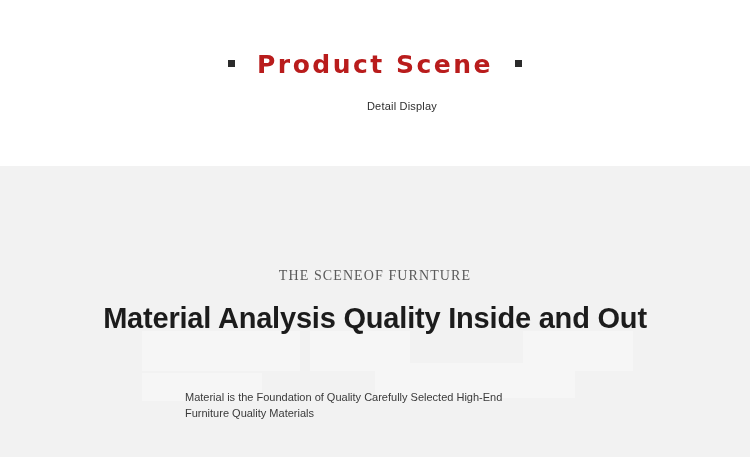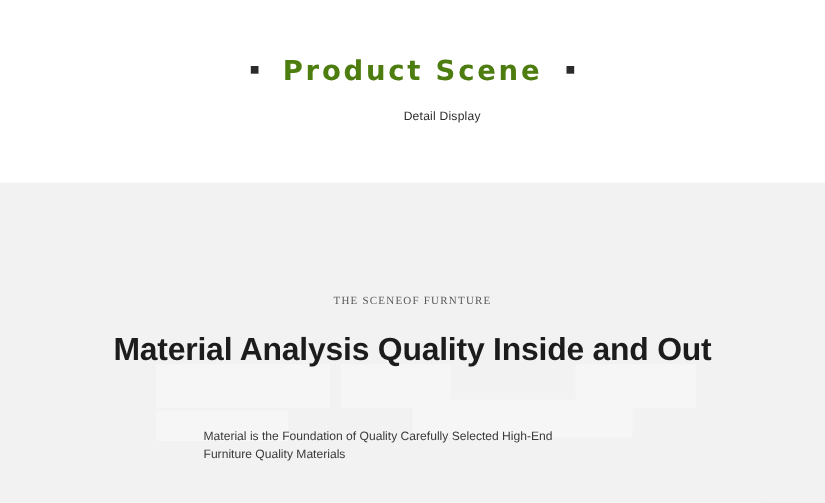--- a/index.html
+++ b/index.html
@@ -44,21 +44,21 @@
     height: 7px;
     background: #2b2b2b;
     display: inline-block;
     margin-bottom: 2px;
   }
   .main-title {
     font-family: "DejaVu Sans", sans-serif;
     font-size: 25px;
     font-weight: 700;
     letter-spacing: 2.5px;
-    color: #4d7c0f;
+    color: #b91c1c;
     margin: 0 22px;
     white-space: nowrap;
   }
   .subtitle {
     position: absolute;
     left: 0;
     top: 100px;
     width: 750px;
     text-align: center;
     font-size: 11px;
@@ -89,21 +89,21 @@
   .gb4 { left: 375px; top: 197px; width: 200px; height: 35px; }
   .gb5 { left: 142px; top: 207px; width: 120px; height: 28px; }
 
   .eyebrow {
     position: absolute;
     left: 0;
     top: 102px;
     width: 750px;
     text-align: center;
     font-family: "Liberation Serif", serif;
-    font-size: 10px;
+    font-size: 14px;
     letter-spacing: 1.1px;
     color: #5a5a5a;
   }
   .headline {
     position: absolute;
     left: 0;
     top: 136px;
     width: 750px;
     text-align: center;
     font-size: 29px;

